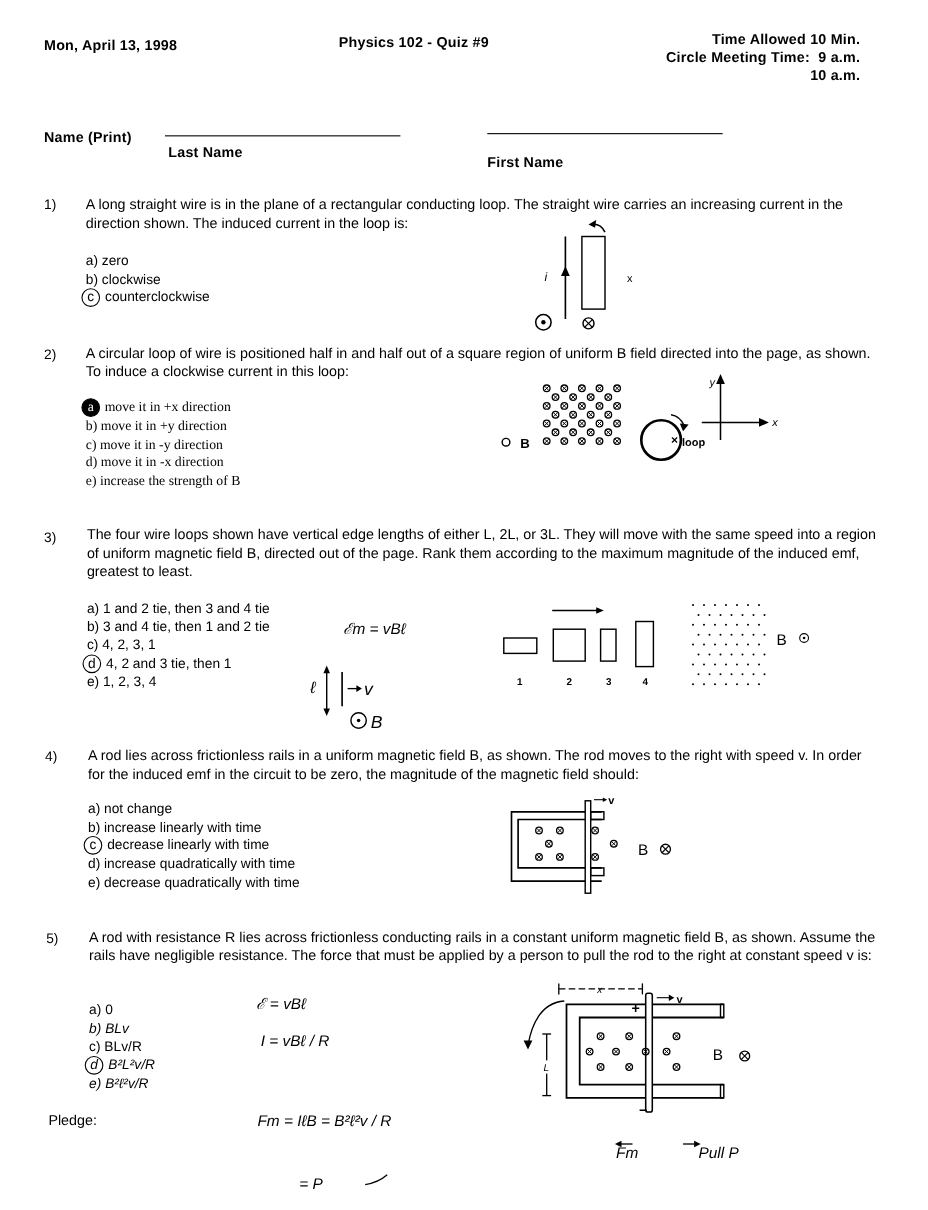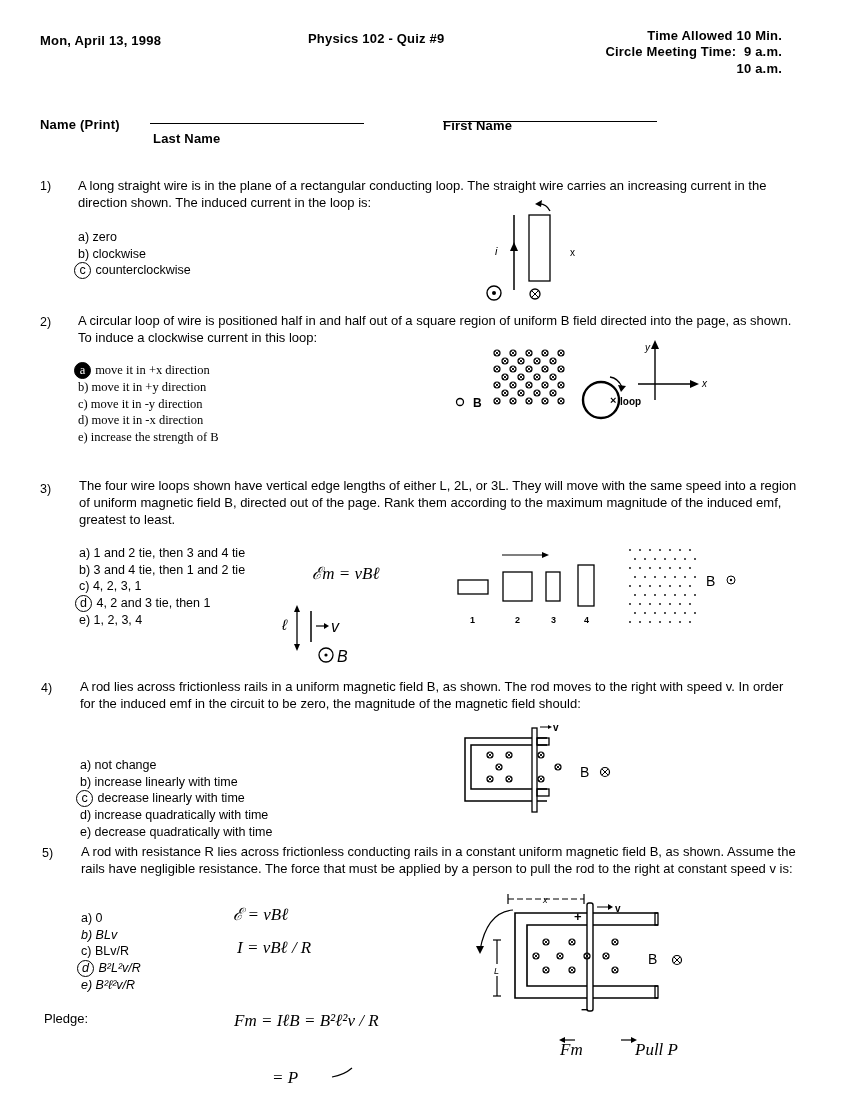--- a/index.html
+++ b/index.html
@@ -4,40 +4,40 @@
 <style>
   html, body { margin:0; padding:0; background:#fff; }
   body { width:844px; height:1100px; position:relative; overflow:hidden; color:#000;
          font-family:"Liberation Sans", sans-serif; }
   .abs { position:absolute; }
   .hdr { font-weight:bold; font-size:13px; letter-spacing:0.2px; }
   .q { font-size:13px; line-height:17px; }
   .qnum { position:absolute; font-size:12.5px; }
   .opt { position:absolute; font-size:12.5px; line-height:16.6px; }
   .opt div { white-space:nowrap; }
-  .hw { font-family:Liberation Serif, serif; font-style:italic; font-size:17px; position:absolute; white-space:nowrap;text-align:right; }
+  .hw { font-family:Liberation Sans, sans-serif; font-style:italic; font-size:14px; position:absolute; white-space:nowrap;text-align:right; }
   .line { position:absolute; border-top:1.5px solid #000; }
   .circle { display:inline-block; border:1.6px solid #000; border-radius:50%; width:15px; height:15px; line-height:14px; text-align:center; margin-left:-4px; margin-right:1px;}
   svg { position:absolute; overflow:visible; }
   svg text { font-family:"Liberation Sans", sans-serif; }
 </style>
 </head>
 <body>
 
 <div class="abs hdr" style="left:40px;top:33px;">Mon, April 13, 1998</div>
 <div class="abs hdr" style="left:274px;top:31px;padding-left:34px;">Physics 102 - Quiz #9</div>
 <div class="abs hdr" style="right:62px;top:28px;text-align:right;">Time Allowed 10 Min.</div>
 <div class="abs hdr" style="right:62px;top:44px;text-align:right;white-space:pre;">Circle Meeting Time:  9 a.m.</div>
 <div class="abs hdr" style="right:62px;top:61px;text-align:right;">10 a.m.</div>
 
 <div class="abs hdr" style="left:40px;top:117px;">Name (Print)</div>
 <div class="line" style="left:150px;top:123px;width:214px;"></div>
 <div class="abs hdr" style="left:153px;top:131px;">Last Name</div>
 <div class="line" style="left:443px;top:121px;width:214px;"></div>
-<div class="abs hdr" style="left:443px;top:118px;">First Name</div>
+<div class="abs hdr" style="left:443px;top:140px;">First Name</div>
 
 <div class="qnum" style="left:40px;top:179px;">1)</div>
 <div class="abs q" style="left:78px;top:177px;width:720px;">A long straight wire is in the plane of a rectangular conducting loop.  The straight wire carries an increasing current in the direction shown.  The induced current in the loop is:</div>
 <div class="opt" style="left:78px;top:229px;">
   <div>a)  zero</div>
   <div>b)  clockwise</div>
   <div><span class="circle">c</span><span> counterclockwise</span></div>
 </div>
 <svg style="left:480px;top:195px;" width="120" height="115">
   <line x1="34" y1="20" x2="34" y2="95" stroke="#000" stroke-width="1.5"></line>
@@ -276,21 +276,21 @@
       <circle cx="230" cy="77" r="0.9" fill="#000"></circle>
       <circle cx="240" cy="77" r="0.9" fill="#000"></circle>
     </g>
   <text x="256" y="41" font-size="14">B</text>
   <circle cx="281" cy="35" r="4" fill="none" stroke="#000" stroke-width="1"></circle>
     <circle cx="281" cy="35" r="1.2" fill="#000"></circle>
 </svg>
 
 <div class="qnum" style="left:41px;top:681px;">4)</div>
 <div class="abs q" style="left:80px;top:678px;width:720px;">A rod lies across frictionless rails in a uniform magnetic field B, as shown.  The rod moves to the right with speed v.  In order for the induced emf in the circuit to be zero, the magnitude of the magnetic field should:</div>
-<div class="opt" style="left:80px;top:757px;">
+<div class="opt" style="left:80px;top:727px;">
   <div>a)  not change</div>
   <div>b)  increase linearly with time</div>
   <div><span class="circle">c</span><span> decrease linearly with time</span></div>
   <div>d)  increase quadratically with time</div>
   <div>e)  decrease quadratically with time</div>
 </div>
 <svg style="left:455px;top:725px;" width="180" height="90">
   <path d="M92,13 H10 V76 H92 M92,64 H16 V20 H92" fill="none" stroke="#000" stroke-width="1.5"></path>
   <rect x="77" y="3" width="5" height="84" fill="#fff" stroke="#000" stroke-width="1.3"></rect>
   <rect x="82" y="13" width="12" height="7" fill="none" stroke="#000" stroke-width="1.3"></rect>

